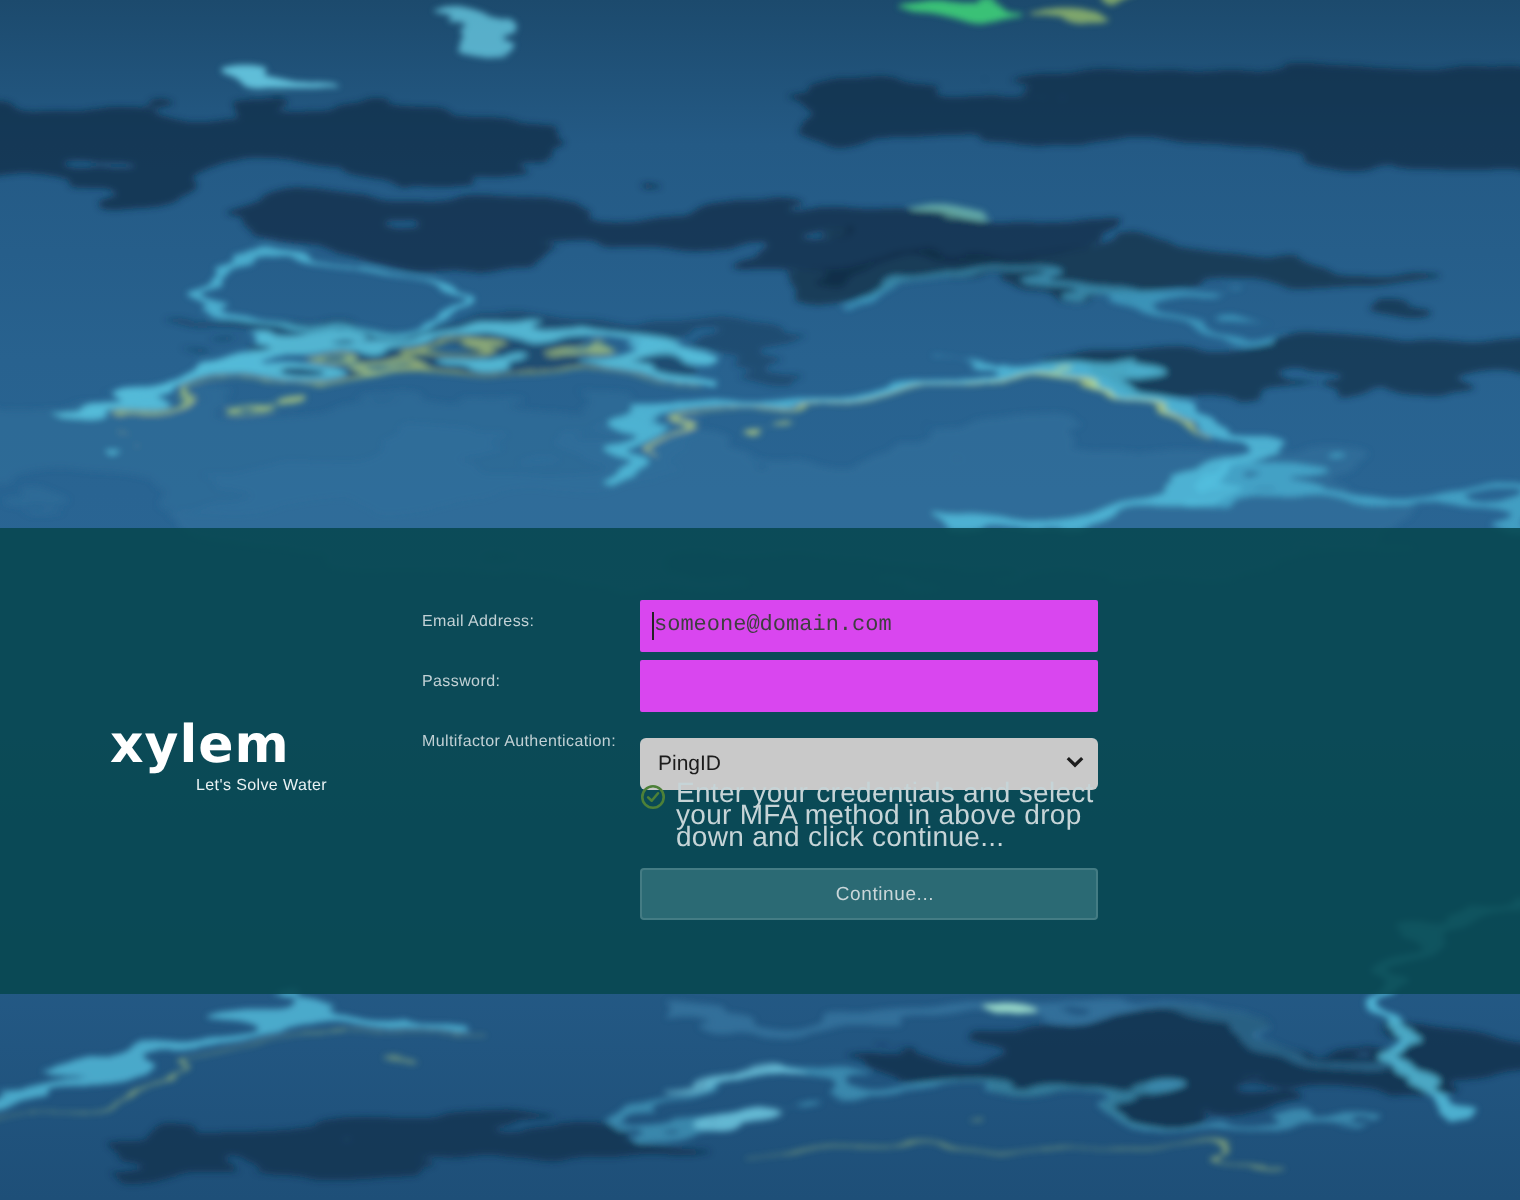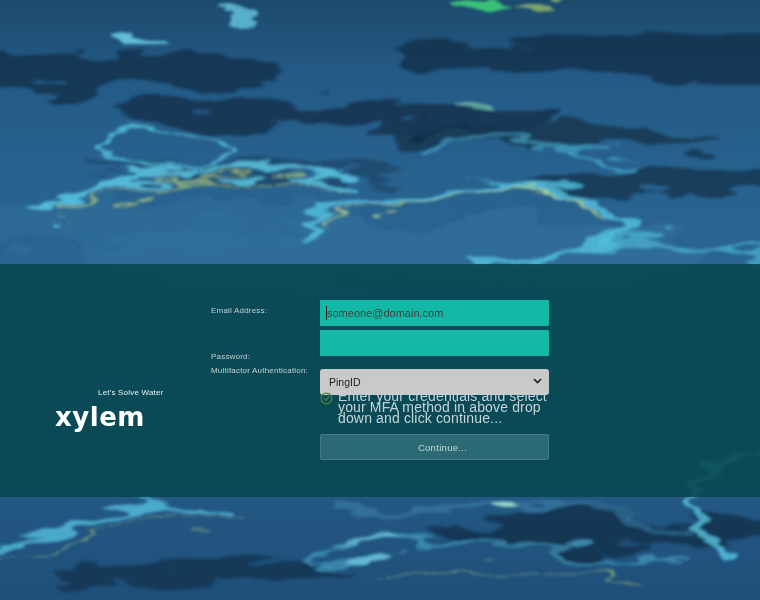--- a/index.html
+++ b/index.html
@@ -13,47 +13,47 @@
   .band {
     position: absolute; left: 0; top: 264px; width: 760px; height: 233px;
     background: rgba(7, 71, 78, 0.88);
   }
 
   
   .logo-text {
     position: absolute; left: 55px; top: 358px;
     font-family: "DejaVu Sans", sans-serif;
     font-weight: bold; font-size: 26px; line-height: 30px;
-    color: #ffffff; letter-spacing: 0.5px; margin-top: 44px;
+    color: #ffffff; letter-spacing: 0.5px;
   }
   .logo-tagline {
     position: absolute; left: 98px; top: 388px;
     font-size: 8px; color: #e9f2f3; letter-spacing: 0.2px; white-space: nowrap;
   }
 
   
   .field-label {
     position: absolute; left: 211px;
     font-size: 8px; color: #c2d1d5; letter-spacing: 0.2px; white-space: nowrap;
   }
   .lbl-email { top: 306px; }
-  .lbl-password { top: 352px; text-align: right; }
+  .lbl-password { top: 336px; text-align: right; }
   .lbl-mfa { top: 366px; }
 
   
   .field-wrap { position: absolute; left: 320px; width: 229px; height: 26px; }
   .wrap-email { top: 300px; }
   .wrap-password { top: 330px; }
   .wrap-mfa { top: 369px; }
 
   .text-input {
     width: 100%; height: 100%;
     border: none; outline: none; border-radius: 1px;
-    background: #14b8a6; color: #3c3c3c;
-    font-family: Liberation Sans, sans-serif; font-size: 11px;
+    background: #d946ef; color: #3c3c3c;
+    font-family: Liberation Mono, monospace; font-size: 11px;
     padding: 0 12px 0 7px;
   }
   .text-input::placeholder { color: #3f3f3f; opacity: 1; }
 
   .caret {
     position: absolute; left: 6px; top: 6px; width: 1px; height: 14px;
     background: #222; pointer-events: none;
   }
 
   .mfa-select {

